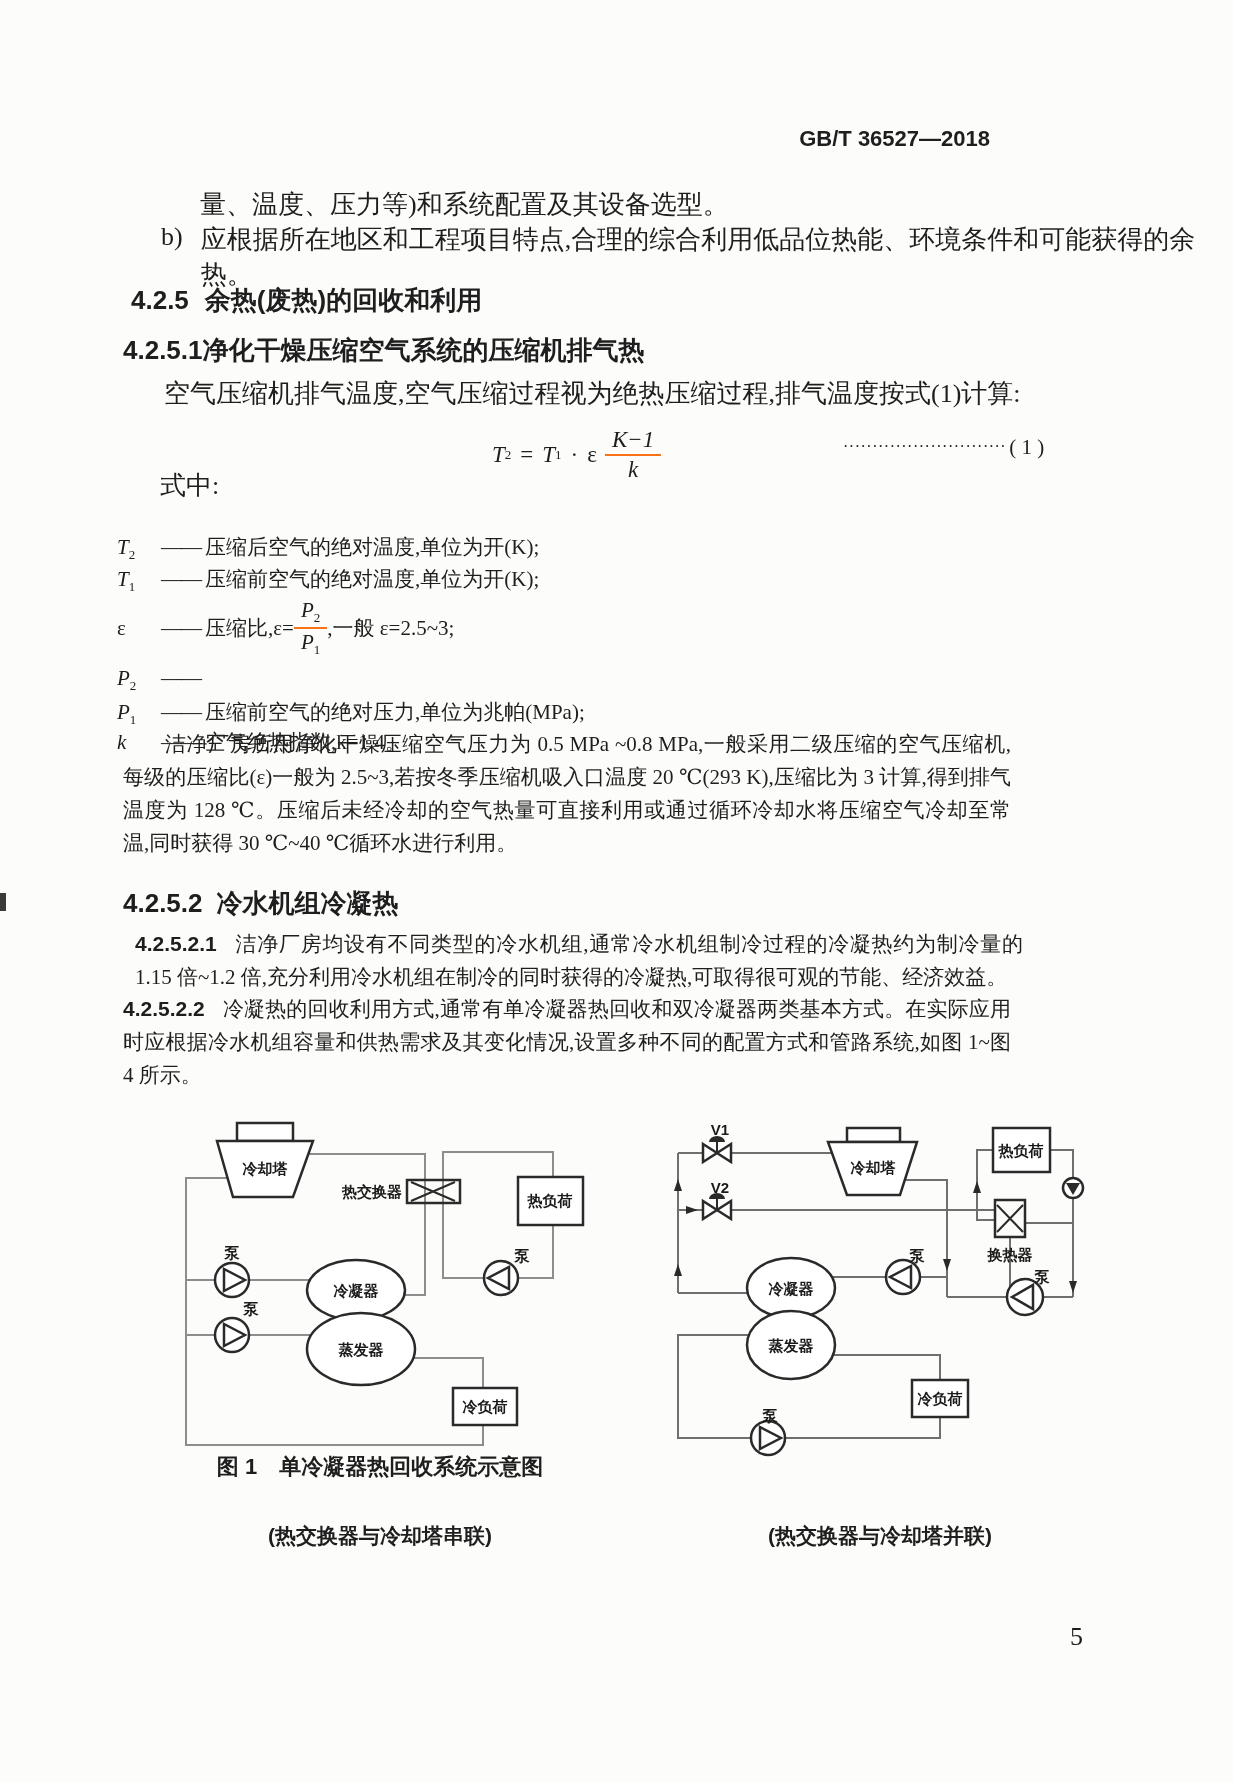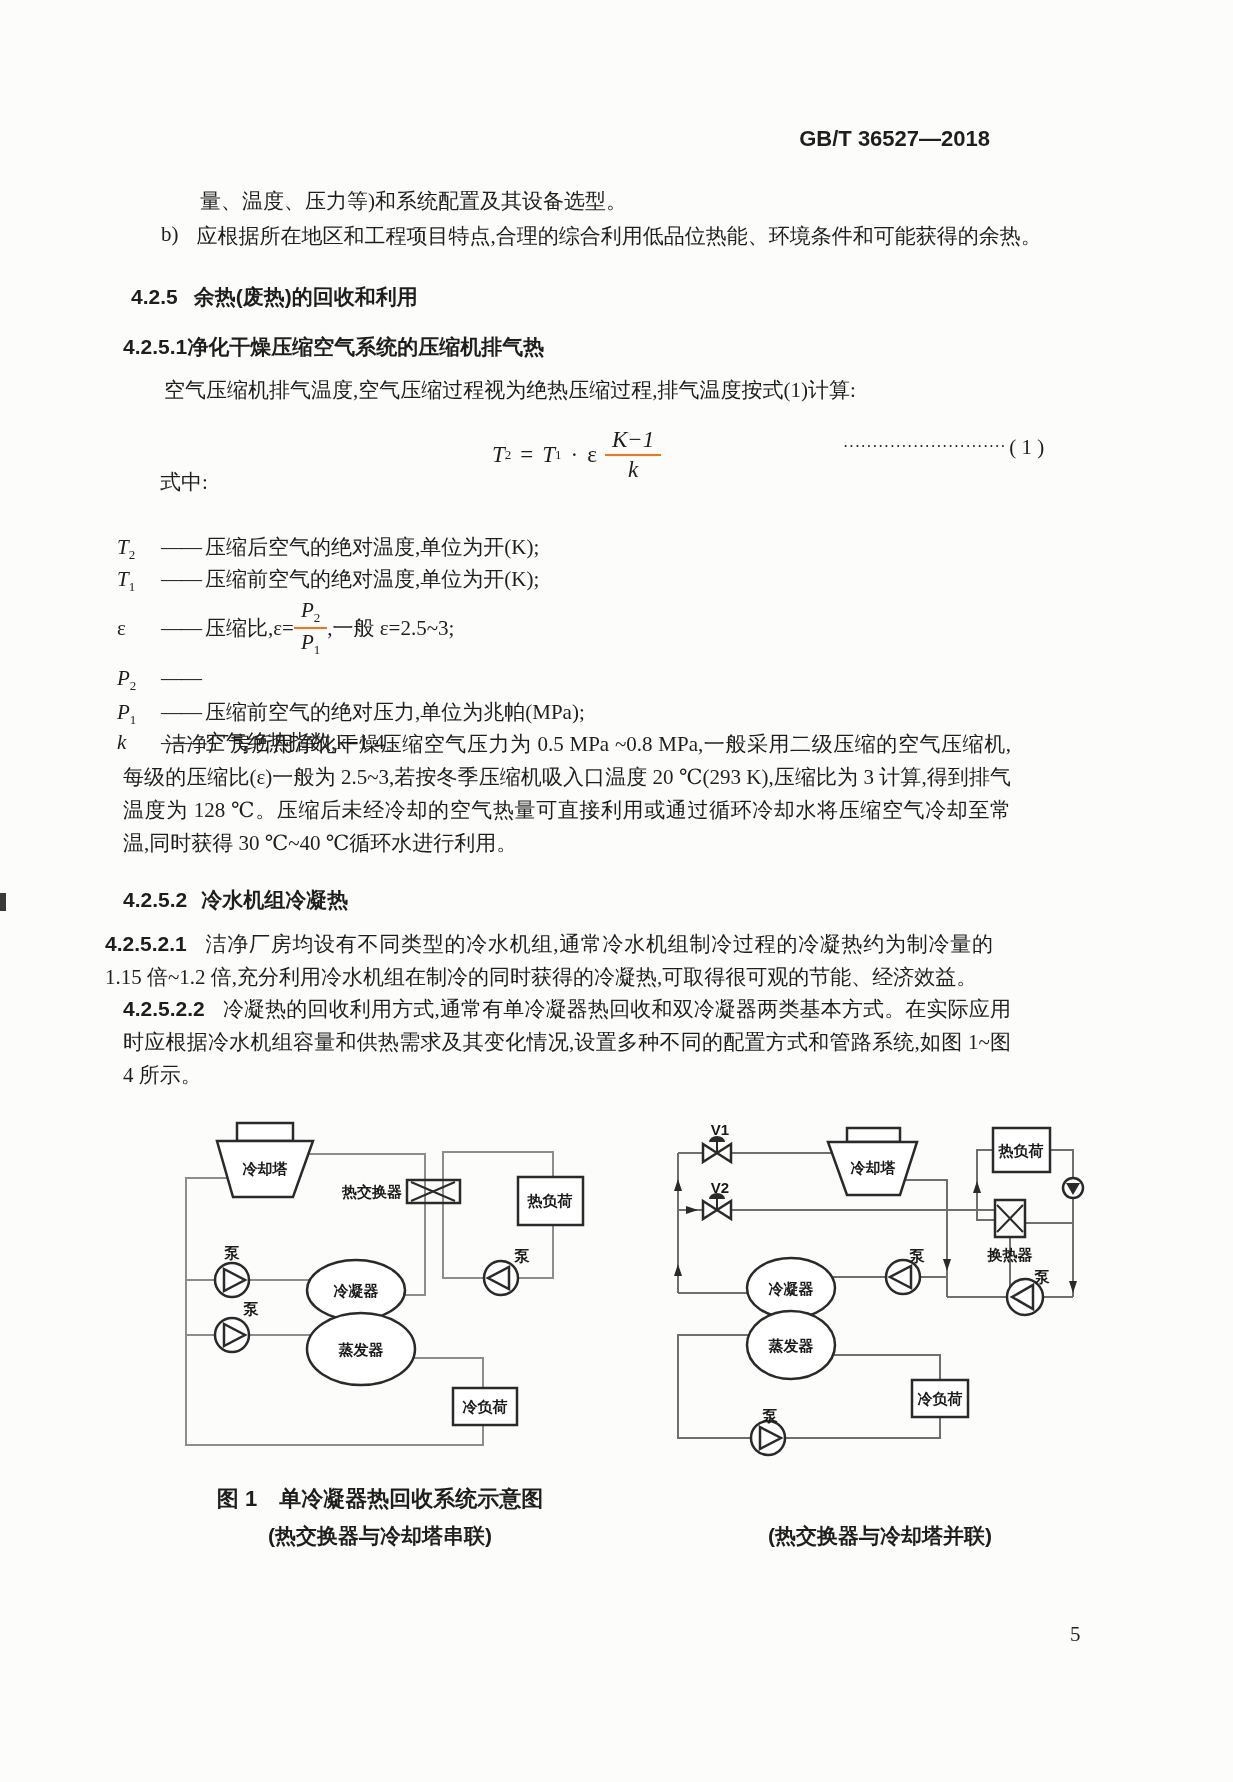--- a/index.html
+++ b/index.html
@@ -5,21 +5,21 @@
   * { margin:0; padding:0; box-sizing:border-box; }
   html,body { background:#e9e9e9; }
   #page {
     position:relative; width:1233px; height:1782px; margin:0 auto;
     background:#fcfcfa; color:#1e1e1e; overflow:hidden;
     font-family:"Liberation Serif","DejaVu Serif",serif;
     padding-left:33px;
   }
   .abs { position:absolute; }
   .h { font-family:"Liberation Sans","DejaVu Sans",sans-serif; font-weight:bold; }
-  .t21 { font-size:21px; }
+  .t21 { font-size:26px; }
   .para { font-size:21px; line-height:33px; text-align:justify; width:888px; }
   .numgap { margin-right:18px; }
   sub.s { font-size:13px; vertical-align:-5px; }
   .var { font-style:italic; }
   .frac { display:inline-flex; flex-direction:column; align-items:center; line-height:1.15; }
   .frac .fn { padding:0 7px 1px 7px; border-bottom:2px solid #f97316; }
   .frac .fd { padding-top:1px; }
   .defrow { position:absolute; left:117px; font-size:21px; display:flex; align-items:baseline; white-space:nowrap;margin-top:24px; }
   .defsym { width:44px; flex:0 0 44px; }
   .dash { margin-right:4px; letter-spacing:-1px; }
@@ -110,21 +110,21 @@
     <span class="dash">——</span>
     <span>空气绝热指数,k=1.4。</span>
   </div>
 
   <div class="abs para" style="left:123px; top:728px; text-indent:2em;">洁净厂房所用净化干燥压缩空气压力为 0.5 MPa ~0.8 MPa,一般采用二级压缩的空气压缩机,每级的压缩比(ε)一般为 2.5~3,若按冬季压缩机吸入口温度 20 ℃(293 K),压缩比为 3 计算,得到排气温度为 128 ℃。压缩后未经冷却的空气热量可直接利用或通过循环冷却水将压缩空气冷却至常温,同时获得 30 ℃~40 ℃循环水进行利用。</div>
 
   <div class="abs h t21" style="left:123px; top:886px;">
     <span style="margin-right:14px">4.2.5.2</span><span>冷水机组冷凝热</span>
   </div>
 
-  <div class="abs para" style="left:105px; top:927px;">
+  <div class="abs para" style="left:135px; top:927px;">
     <span class="h numgap">4.2.5.2.1</span><span>洁净厂房均设有不同类型的冷水机组,通常冷水机组制冷过程的冷凝热约为制冷量的 1.15 倍~1.2 倍,充分利用冷水机组在制冷的同时获得的冷凝热,可取得很可观的节能、经济效益。</span>
   </div>
 
   <div class="abs para" style="left:123px; top:992px;">
     <span class="h numgap">4.2.5.2.2</span><span>冷凝热的回收利用方式,通常有单冷凝器热回收和双冷凝器两类基本方式。在实际应用时应根据冷水机组容量和供热需求及其变化情况,设置多种不同的配置方式和管路系统,如图 1~图 4 所示。</span>
   </div>
 
   <svg class="abs" style="left:150px; top:1108px;" width="445" height="350" viewBox="0 0 445 350">
 
     <polyline class="pipe1" points="157,46 275,46 275,187 255,187"></polyline>
@@ -235,20 +235,20 @@
     <text x="422" y="177" text-anchor="middle">泵</text>
 
     <circle class="comp" cx="148" cy="333" r="17"></circle>
     <polygon class="compn" points="140,322 140,344 161,333"></polygon>
     <text x="150" y="316" text-anchor="middle">泵</text>
 
     <rect class="comp" x="292" y="275" width="56" height="37"></rect>
     <text x="320" y="299" text-anchor="middle">冷负荷</text>
   </svg>
 
-  <div class="caption h" style="left:150px; top:1484px; width:460px;">图 1　单冷凝器热回收系统示意图</div>
+  <div class="caption h" style="left:150px; top:1452px; width:460px;">图 1　单冷凝器热回收系统示意图</div>
   <div class="caption h" style="left:150px; top:1522px; width:460px; font-size:21px;">(热交换器与冷却塔串联)</div>
   <div class="caption h" style="left:650px; top:1522px; width:460px; font-size:21px;">(热交换器与冷却塔并联)</div>
 
   <div class="abs t21" style="left:1070px; top:1622px;">5</div>
 
   <div class="abs" style="left:0; top:893px; width:6px; height:18px; background:#3a3a3a;"></div>
 </div>
 
 </body></html>

